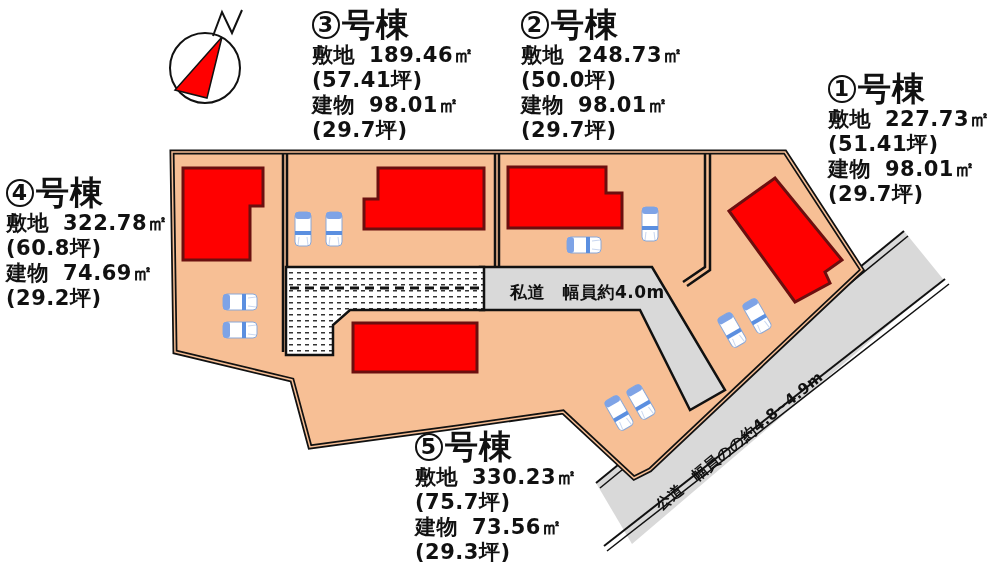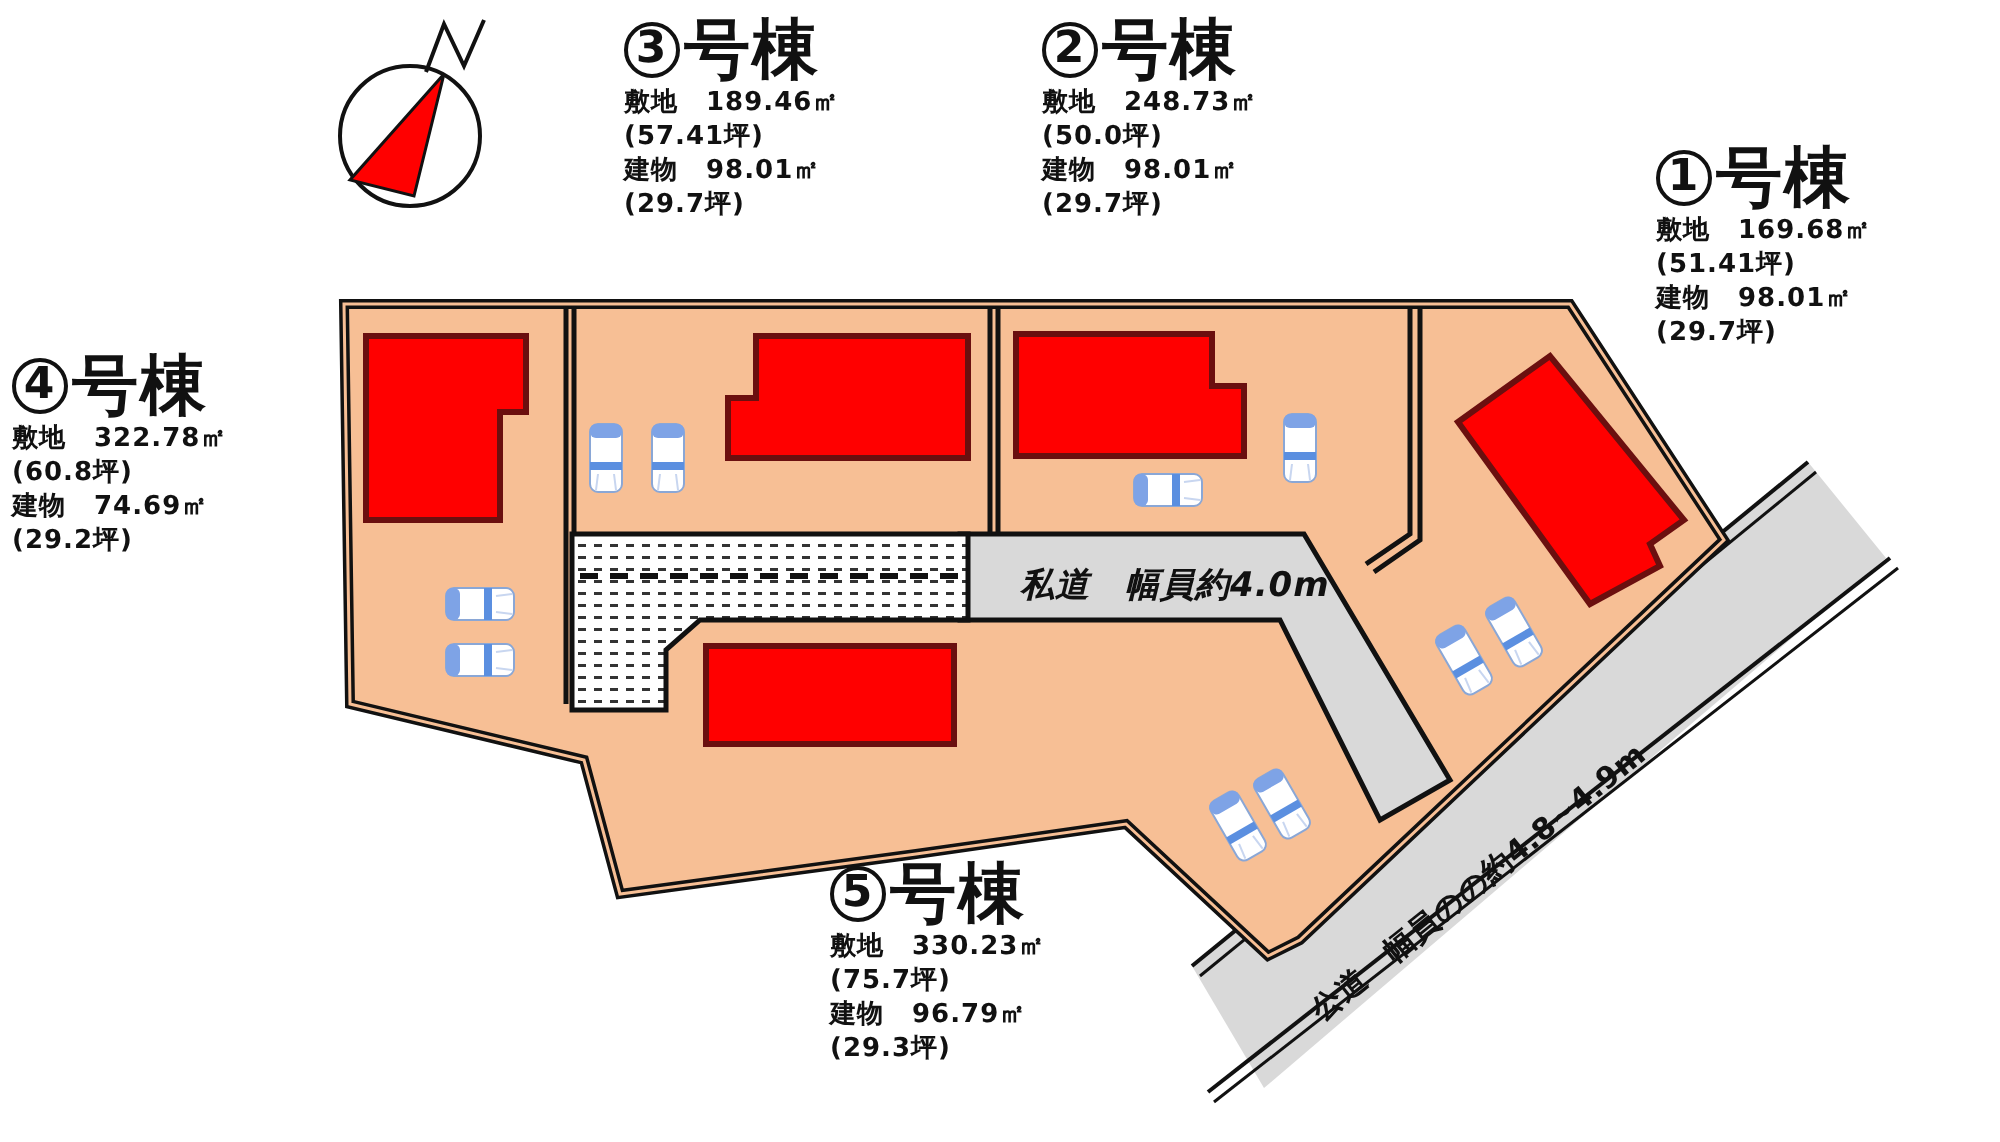--- a/index.html
+++ b/index.html
@@ -4,23 +4,23 @@
 <style>
   html, body { margin: 0; padding: 0; background: #ffffff; }
   body { width: 1000px; height: 571px; position: relative; overflow: hidden;
          font-family: "DejaVu Sans", "Liberation Sans", sans-serif; color: #111; }
   #plan { position: absolute; left: 0; top: 0; width: 1000px; height: 571px; }
   .label-block { position: absolute; line-height: 1; }
   .lot-title { font-weight: bold; font-size: 33px; letter-spacing: 1px; display: flex; align-items: center; white-space: nowrap; }
   .lot-num { display: inline-flex; align-items: center; justify-content: center;
              width: 28px; height: 28px; border: 2px solid #111; border-radius: 50%;
              font-size: 22px; font-weight: bold; margin-right: 2px; box-sizing: border-box; }
-  .lot-line { font-size: 13px; font-weight: bold; margin-top: 4px; white-space: nowrap; letter-spacing: 0.5px; }
+  .lot-line { font-size: 21px; font-weight: bold; margin-top: 4px; white-space: nowrap; letter-spacing: 0.5px; }
   .lot-line .k { margin-right: 14px; }
-  .road-label { position: absolute; font-size: 17px; font-weight: bold; white-space: nowrap; letter-spacing: 0.5px; font-style: italic; }
+  .road-label { position: absolute; font-size: 17px; font-weight: bold; white-space: nowrap; letter-spacing: 0.5px; }
   .public-road-label { position: absolute; font-size: 15px; font-weight: bold; white-space: nowrap;
                        transform-origin: left top; letter-spacing: 0.5px; }
 </style>
 </head>
 <body>
 
 <svg id="plan" viewBox="0 0 1000 571" xmlns="http://www.w3.org/2000/svg">
   <defs>
     <pattern id="dots" width="8" height="6" patternUnits="userSpaceOnUse">
       <rect width="8" height="6" fill="#ffffff"></rect>
@@ -112,21 +112,21 @@
   <div class="lot-line">(50.0坪)</div>
   <div class="lot-line"><span class="k">建物</span><span>98.01㎡</span></div>
   <div class="lot-line">(29.7坪)</div>
 </div>
 
 <div class="label-block" style="left:828px; top:72px;">
   <div class="lot-title">
     <span class="lot-num">1</span>
     <span>号棟</span>
   </div>
-  <div class="lot-line"><span class="k">敷地</span><span>169.68㎡</span></div>
+  <div class="lot-line"><span class="k">敷地</span><span>227.73㎡</span></div>
   <div class="lot-line">(51.41坪)</div>
   <div class="lot-line"><span class="k">建物</span><span>98.01㎡</span></div>
   <div class="lot-line">(29.7坪)</div>
 </div>
 
 <div class="label-block" style="left:6px; top:176px;">
   <div class="lot-title">
     <span class="lot-num">4</span>
     <span>号棟</span>
   </div>
@@ -136,15 +136,15 @@
   <div class="lot-line">(29.2坪)</div>
 </div>
 
 <div class="label-block" style="left:415px; top:430px;">
   <div class="lot-title">
     <span class="lot-num">5</span>
     <span>号棟</span>
   </div>
   <div class="lot-line"><span class="k">敷地</span><span>330.23㎡</span></div>
   <div class="lot-line">(75.7坪)</div>
-  <div class="lot-line"><span class="k">建物</span><span>96.79㎡</span></div>
+  <div class="lot-line"><span class="k">建物</span><span>73.56㎡</span></div>
   <div class="lot-line">(29.3坪)</div>
 </div>
 
 </body></html>

